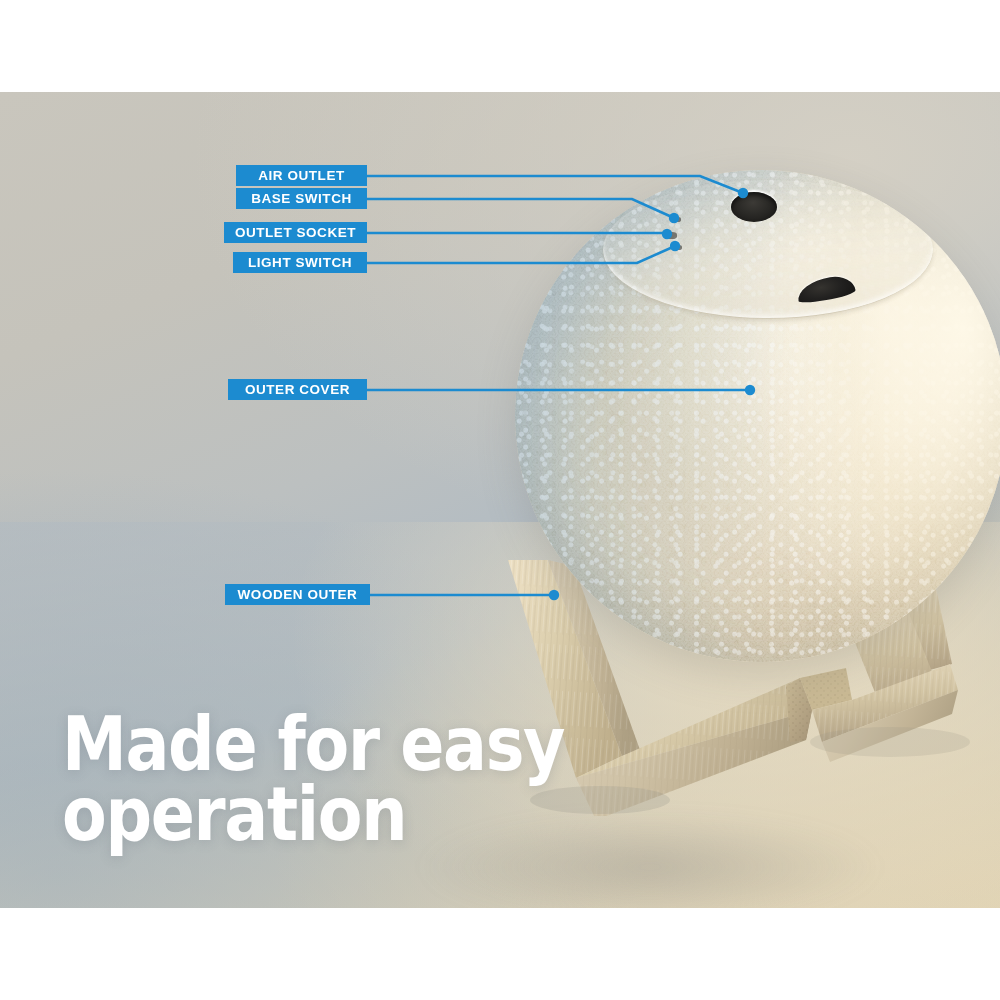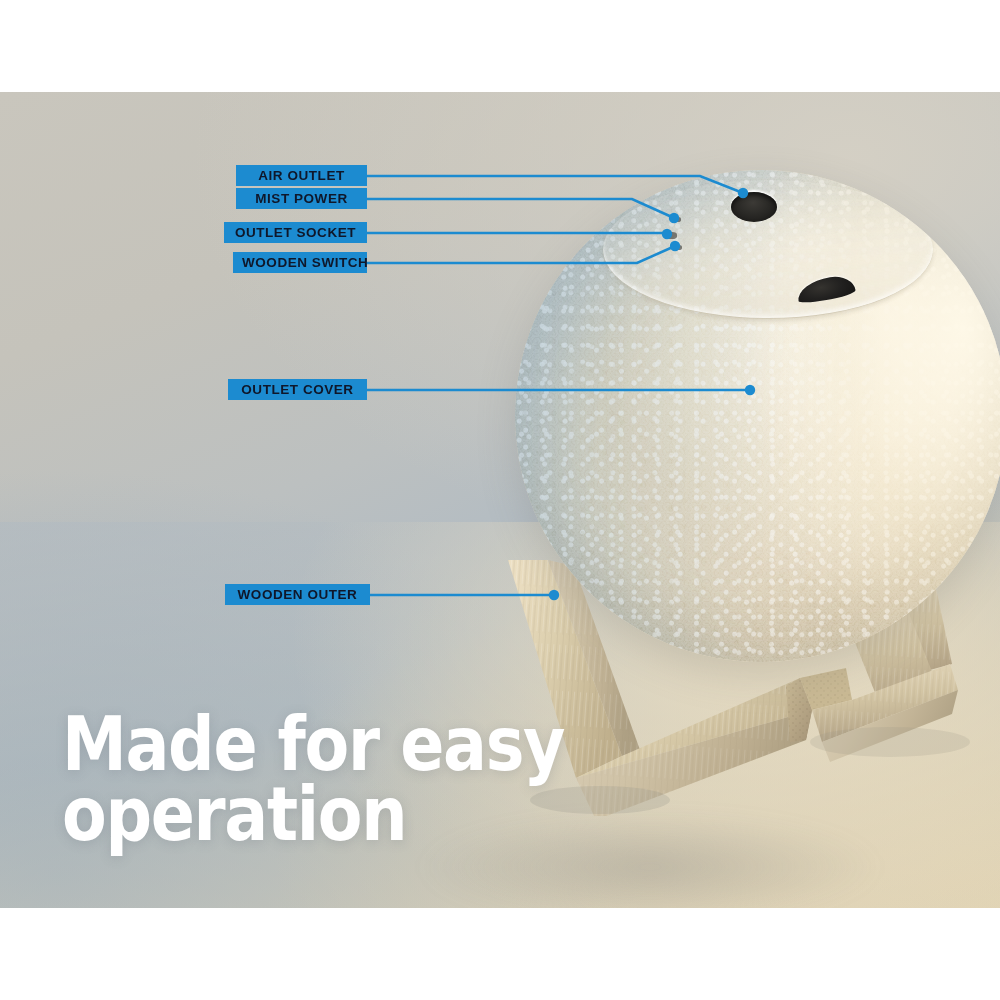--- a/index.html
+++ b/index.html
@@ -94,21 +94,21 @@
     border-radius:60% 40% 55% 45% / 85% 75% 25% 15%;
     transform:rotate(-9deg);
     box-shadow:0 -1px 2px rgba(255,255,255,.7);
   }
   .mini{position:absolute;border-radius:40%;background:rgba(60,58,54,.62);}
 
   
   .callouts{position:absolute;left:0;top:0;width:1000px;height:1000px;}
   .badge{
     position:absolute;height:21px;line-height:21px;
-    background:#1c8bd0;color:#0f172a;
+    background:#1c8bd0;color:#ffffff;
     font-size:13.5px;font-weight:bold;letter-spacing:.55px;
     text-align:center;white-space:nowrap;padding:0 9px;
     box-sizing:border-box;
   }
 
   
   .headline{
     position:absolute;left:62px;top:709px;
     color:#ffffff;
     font-family:"DejaVu Sans", sans-serif;
@@ -236,24 +236,24 @@
         <circle cx="674" cy="218" r="5.2"></circle>
         <circle cx="667" cy="234" r="5.2"></circle>
         <circle cx="675" cy="246" r="5.2"></circle>
         <circle cx="750" cy="390" r="5.2"></circle>
         <circle cx="554" cy="595" r="5.2"></circle>
       </g>
   </svg>
 
   <div id="badges">
       <div class="badge" style="left: 236px; top: 165px; width: 131px; height: 21px; line-height: 21px; background: rgb(28, 139, 208);">AIR OUTLET</div>
-      <div class="badge" style="left: 236px; top: 188px; width: 131px; height: 21px; line-height: 21px; background: rgb(28, 139, 208);">MIST POWER</div>
+      <div class="badge" style="left: 236px; top: 188px; width: 131px; height: 21px; line-height: 21px; background: rgb(28, 139, 208);">BASE SWITCH</div>
       <div class="badge" style="left: 224px; top: 222px; width: 143px; height: 21px; line-height: 21px; background: rgb(28, 139, 208);">OUTLET SOCKET</div>
-      <div class="badge" style="left: 233px; top: 252px; width: 134px; height: 21px; line-height: 21px; background: rgb(28, 139, 208);">WOODEN SWITCH</div>
-      <div class="badge" style="left: 228px; top: 379px; width: 139px; height: 21px; line-height: 21px; background: rgb(28, 139, 208);">OUTLET COVER</div>
+      <div class="badge" style="left: 233px; top: 252px; width: 134px; height: 21px; line-height: 21px; background: rgb(28, 139, 208);">LIGHT SWITCH</div>
+      <div class="badge" style="left: 228px; top: 379px; width: 139px; height: 21px; line-height: 21px; background: rgb(28, 139, 208);">OUTER COVER</div>
       <div class="badge" style="left: 225px; top: 584px; width: 145px; height: 21px; line-height: 21px; background: rgb(28, 139, 208);">WOODEN OUTER</div>
     </div>
 
   <div class="headline">
     <span>Made for easy</span>
     <span>operation</span>
   </div>
 
 </div>
 

